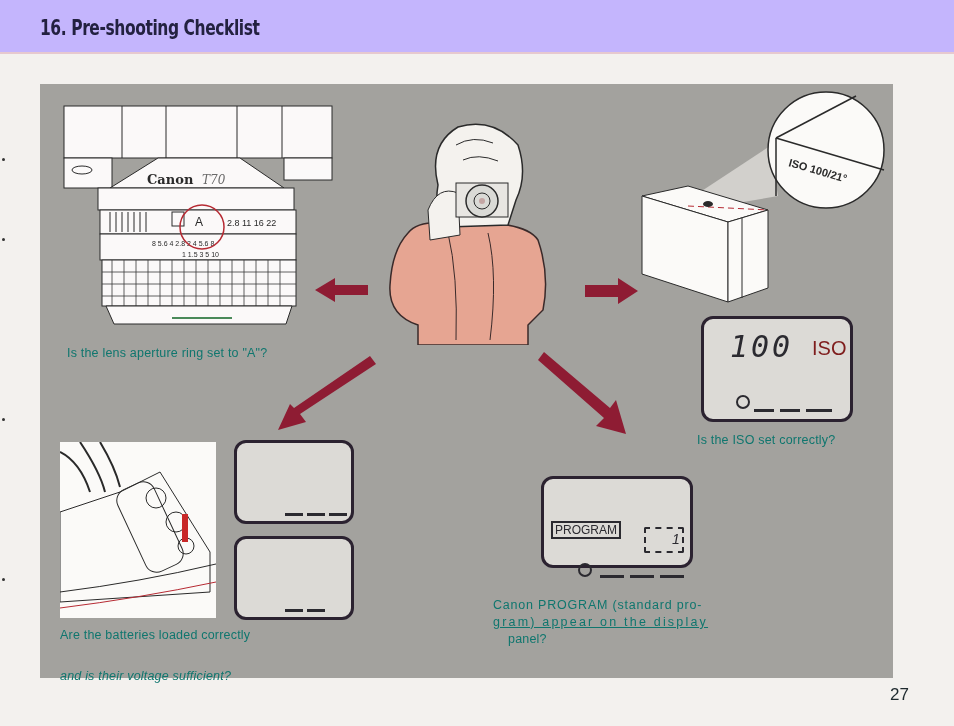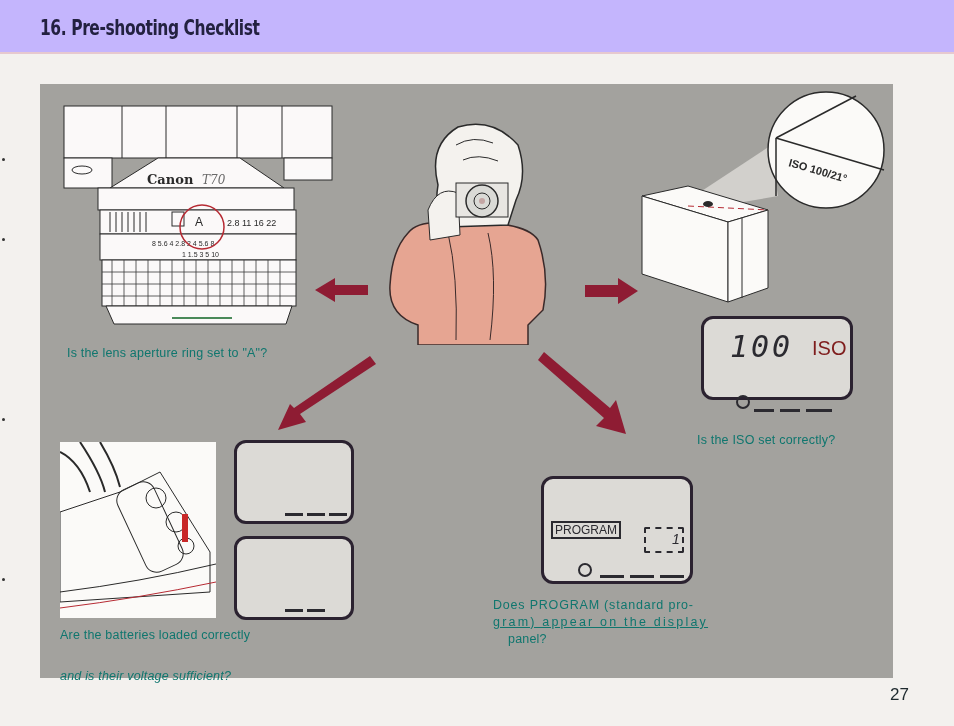--- a/index.html
+++ b/index.html
@@ -161,21 +161,21 @@
   <text x="160" y="78" font-size="11" font-weight="bold" fill="#2a2a2a" transform="rotate(16 160 78)">ISO 100/21°</text>
 
   <polygon points="14,108 60,98 140,122 100,134" fill="#fbfaf8" stroke="#2a2a2a"></polygon>
   <polygon points="14,108 100,134 100,214 14,186" fill="#fbfaf8" stroke="#2a2a2a"></polygon>
   <polygon points="100,134 140,122 140,200 100,214" fill="#fbfaf8" stroke="#2a2a2a"></polygon>
   <line x1="114" y1="130" x2="114" y2="210" stroke="#2a2a2a"></line>
   <line x1="60" y1="118" x2="140" y2="122" stroke="#b62a33" stroke-dasharray="6 4"></line>
   <ellipse cx="80" cy="116" rx="5" ry="3" fill="#2a2a2a"></ellipse>
 </svg>
 
-<div class="lcd" style="left:701px;top:316px;width:152px;height:84px">
+<div class="lcd" style="left:701px;top:316px;width:152px;height:106px">
   <span style="position:absolute;left:26px;top:10px;font-size:30px;font-style:italic;color:#2b2a30;letter-spacing:3px;font-family:'DejaVu Sans Mono',monospace;">100</span>
   <span style="position:absolute;left:108px;top:18px;font-size:20px;color:#7f1d1d;">ISO</span>
   <span style="position:absolute;left:32px;top:76px;width:14px;height:14px;border:2px solid #2b2a30;border-radius:50%;box-sizing:border-box;"></span>
   <div class="seg-dash" style="left:50px;top:90px;width:20px"></div>
   <div class="seg-dash" style="left:76px;top:90px;width:20px"></div>
   <div class="seg-dash" style="left:102px;top:90px;width:26px"></div>
 </div>
 <div class="caption" style="left:697px;top:432px;">Is the ISO set correctly?</div>
 
 <svg class="art" style="left:60px;top:442px" width="156" height="176" viewBox="0 0 156 176">
@@ -198,26 +198,26 @@
   <div class="seg-dash" style="left:70px;top:70px;width:18px"></div>
   <div class="seg-dash" style="left:92px;top:70px;width:18px"></div>
 </div>
 <div class="lcd" style="left:234px;top:536px;width:120px;height:84px">
   <div class="seg-dash" style="left:48px;top:70px;width:18px"></div>
   <div class="seg-dash" style="left:70px;top:70px;width:18px"></div>
 </div>
 <div class="caption" style="left:60px;top:627px;">Are the batteries loaded correctly</div>
 <div class="caption" style="left:60px;top:668px;font-style:italic;">and is their voltage sufficient?</div>
 
-<div class="lcd" style="left:541px;top:476px;width:152px;height:108px">
+<div class="lcd" style="left:541px;top:476px;width:152px;height:92px">
   <span style="position:absolute;left:7px;top:42px;font-size:12px;color:#2b2a30;border:2px solid #2b2a30;padding:0 2px;line-height:14px;">PROGRAM</span>
   <span style="position:absolute;left:100px;top:48px;width:40px;height:26px;border:2px dashed #2b2a30;border-radius:2px;box-sizing:border-box;"></span>
   <span style="position:absolute;left:128px;top:52px;font-size:14px;font-style:italic;color:#2b2a30;">1</span>
   <span style="position:absolute;left:34px;top:84px;width:14px;height:14px;border:2px solid #2b2a30;border-radius:50%;box-sizing:border-box;"></span>
   <div class="seg-dash" style="left:56px;top:96px;width:24px"></div>
   <div class="seg-dash" style="left:86px;top:96px;width:24px"></div>
   <div class="seg-dash" style="left:116px;top:96px;width:24px"></div>
 </div>
-<div class="caption" style="left:493px;top:597px;letter-spacing:0.8px;">Does PROGRAM (standard pro-</div>
+<div class="caption" style="left:493px;top:597px;letter-spacing:0.8px;">Canon PROGRAM (standard pro-</div>
 <div class="caption" style="left:493px;top:614px;letter-spacing:2.2px;text-decoration:underline;">gram) appear on the display</div>
 <div class="caption" style="left:508px;top:631px;">panel?</div>
 
 <div class="page-number">27</div>
 
 </body></html>

